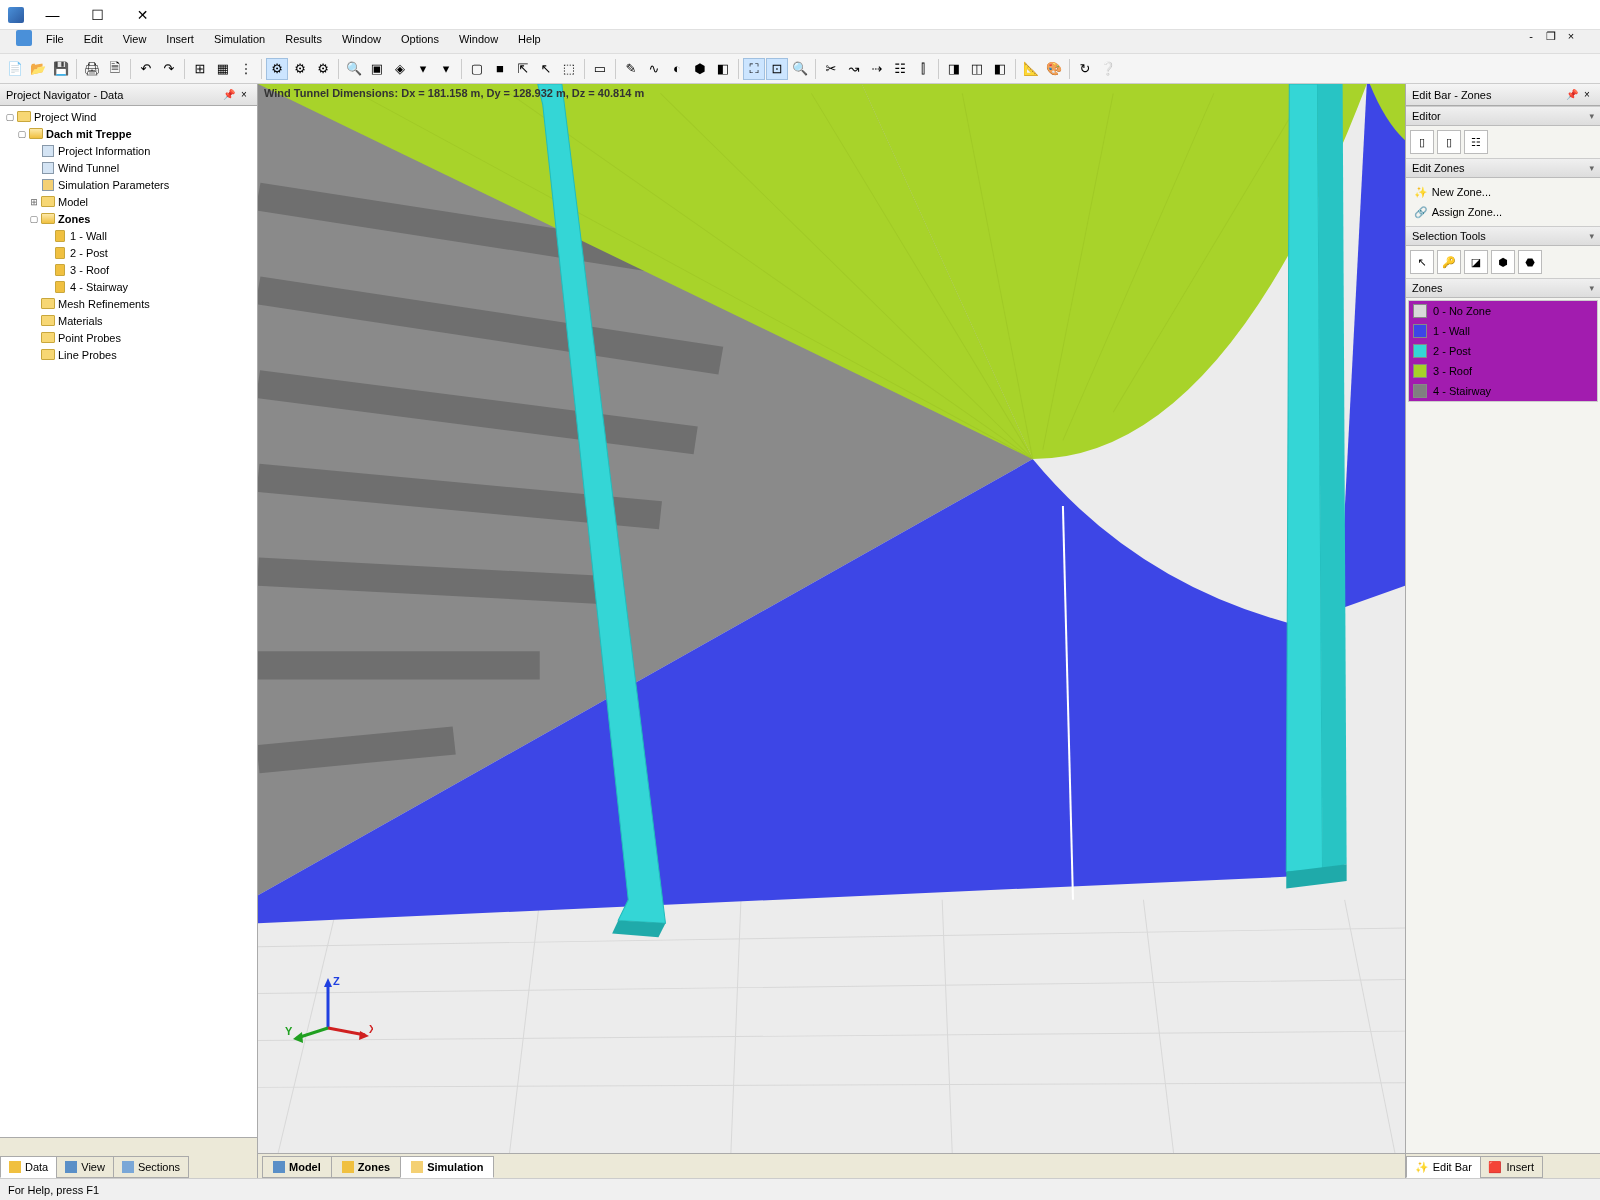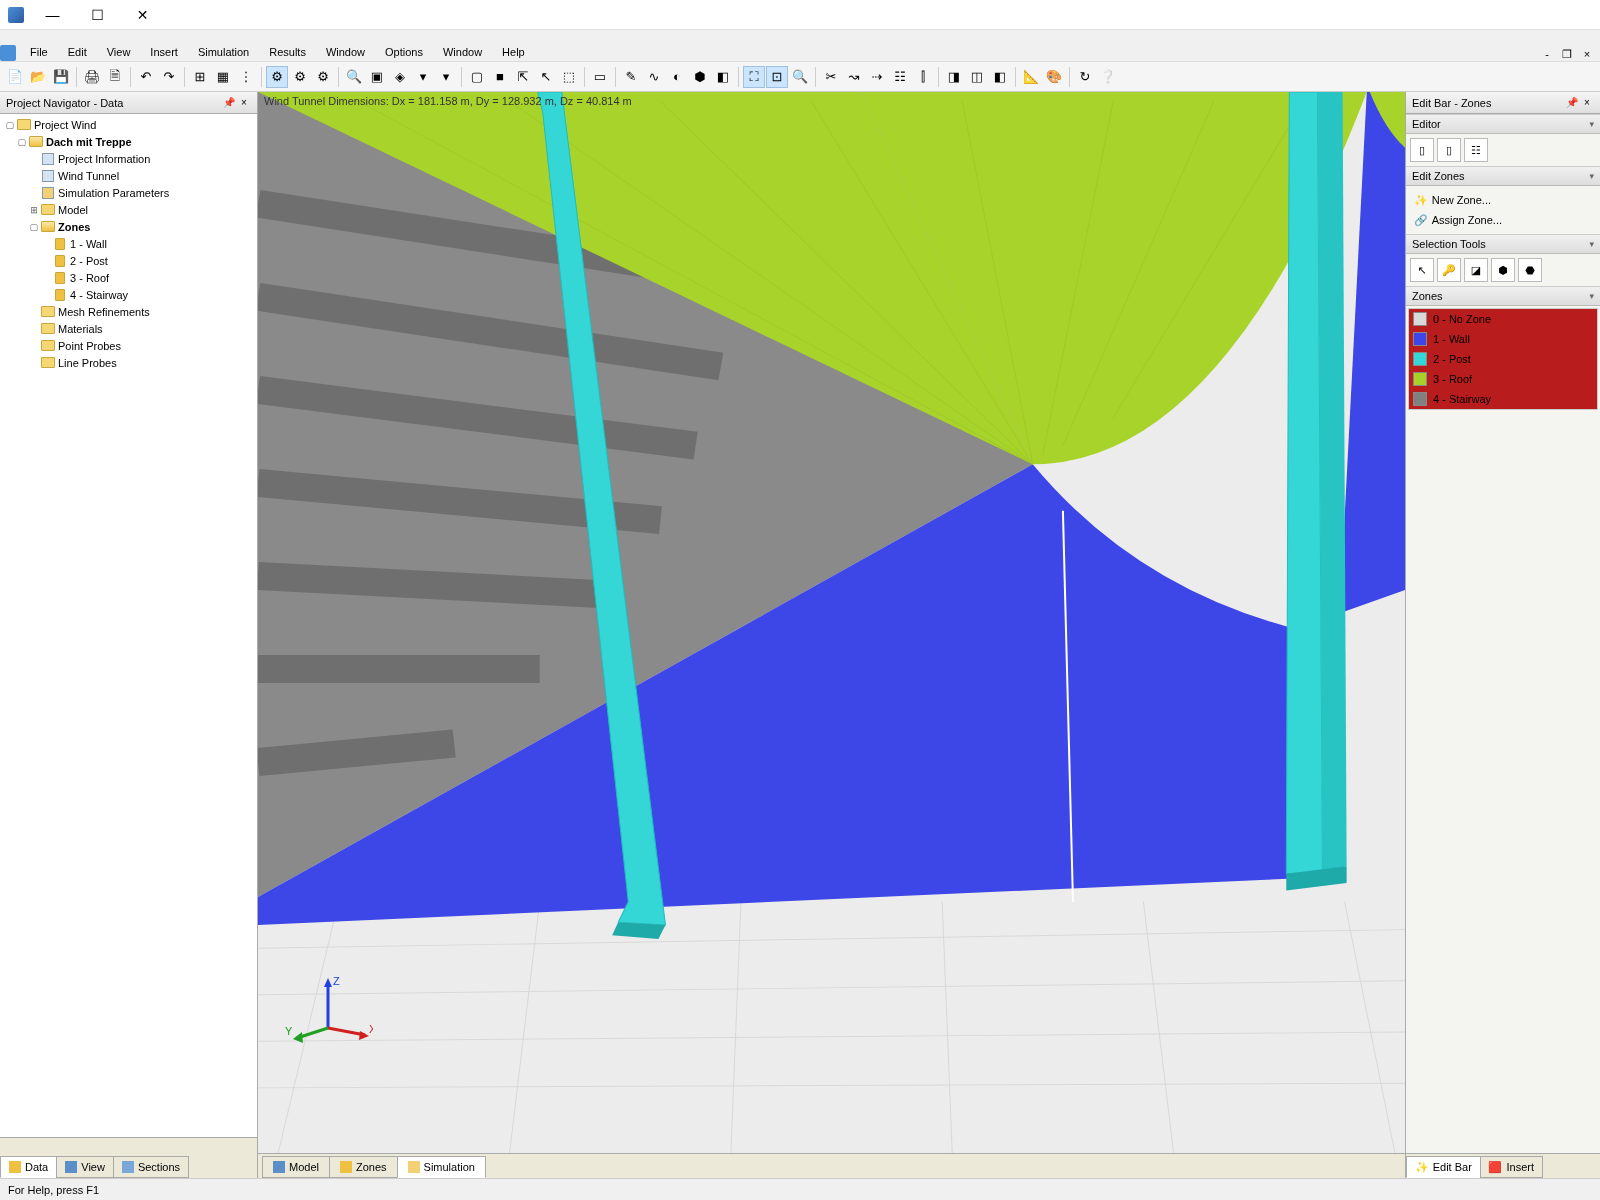--- a/index.html
+++ b/index.html
@@ -1,21 +1,21 @@
 <!DOCTYPE html>
 <html><head>
 <meta charset="utf-8">
 <style>
 * { box-sizing: border-box; margin: 0; padding: 0; font-family: Tahoma, Arial, sans-serif; font-size: 11px; }
 body { background: #fff; width: 1600px; height: 1200px; overflow: hidden; display: flex; flex-direction: column; }
 .titlebar { height: 30px; background: #fff; display: flex; align-items: center; padding: 0 8px; border-bottom: 1px solid #e0e0e0; }
 .titlebar .app-icon { width: 16px; height: 16px; background: linear-gradient(135deg,#4a90d9,#2c5aa0); margin-right: 6px; border-radius: 2px; }
 .titlebar .title { flex: 1; font-size: 12px; }
 .titlebar .win-btn { width: 45px; height: 28px; display: flex; align-items: center; justify-content: center; font-size: 14px; cursor: default; }
-.menubar { height: 32px; background: #f0f0f0; display: flex; align-items: flex-end; padding: 0 0; border-bottom: 1px solid #ddd; }
+.menubar { height: 24px; background: #f0f0f0; display: flex; align-items: flex-start; padding: 0 16px; border-bottom: 1px solid #ddd; }
 .menubar .mdi-icon { width: 16px; height: 16px; background:#4a90d9; margin-right:4px; border-radius:2px;}
 .menubar .menu-item { padding: 3px 10px; cursor: default; }
 .menubar .mdi-ctrl { margin-left:auto; display:flex; gap:2px; padding-right:4px;}
 .menubar .mdi-ctrl span { width:18px; text-align:center; cursor:default;}
 .toolbar { height: 30px; background: #f5f5f5; border-bottom: 1px solid #ccc; display: flex; align-items: center; padding: 2px 4px; gap: 1px; }
 .toolbar .tb-btn { width: 22px; height: 22px; display:flex; align-items:center; justify-content:center; border:1px solid transparent; cursor:default; font-size:13px;}
 .toolbar .tb-btn.active { border:1px solid #a0c0e0; background:#cce5ff;}
 .toolbar .sep { width:1px; height:20px; background:#ccc; margin:0 3px;}
 .content { flex:1; display:flex; min-height:0;}
 .left-panel { width:258px; background:#fff; border-right:1px solid #aaa; display:flex; flex-direction:column;}
@@ -29,35 +29,35 @@
 .tree .icon { width:16px; height:14px; display:inline-flex; align-items:center; justify-content:center; margin-right:2px;}
 .tree .folder { width:14px; height:11px; background:#f7d774; border:1px solid #c9a73c; border-radius:1px;}
 .tree .folder.open { background:linear-gradient(#fde9a8,#f0c040);}
 .tree .leaf-icon { width:12px; height:12px; background:#c0d0e0; border:1px solid #8899aa;}
 .tree .zone-icon { width:10px; height:12px; background:#f0c040; border:1px solid #c9a73c; border-radius:1px;}
 .tree .bold { font-weight:bold;}
 .left-tabs { height:41px; background:#ece9d8; border-top:1px solid #aaa; display:flex; align-items:flex-end;}
 .left-tabs .tab { height:22px; padding:0 8px; display:flex; align-items:center; gap:4px; border:1px solid #aaa; background:#ece9d8; margin-right:-1px; cursor:default; font-size:11px;}
 .left-tabs .tab.active { background:#fff; border-bottom:1px solid #fff;}
 .left-tabs .tab .ti { width:12px; height:12px; background:#5a8fc7;}
-.viewport-wrap { flex:1; display:flex; flex-direction:column; min-width:0;}
+.viewport-wrap { flex:1; display:flex; flex-direction:column; min-width:0;font-weight:bold;}
 .viewport { flex:1; position:relative; background:#e8e8e8; overflow:hidden;}
 .viewport .dim-text { position:absolute; top:3px; left:6px; font-size:11px; color:#333; z-index:10;}
 .bottom-tabs { height:25px; background:#ece9d8; border-top:1px solid #aaa; display:flex; align-items:flex-end; padding-left:4px;}
 .bottom-tabs .tab { height:22px; padding:0 10px; display:flex; align-items:center; gap:4px; border:1px solid #aaa; background:#ece9d8; margin-right:-1px; cursor:default; font-size:11px;}
 .bottom-tabs .tab.active { background:#fff; border-bottom:1px solid #fff;}
 .bottom-tabs .tab .ti { width:12px; height:12px;}
 .right-panel { width:195px; background:#f4f4f0; border-left:1px solid #aaa; display:flex; flex-direction:column;}
 .section-header { height:20px; background:linear-gradient(#f0f0f0,#ddd); border-top:1px solid #ccc; border-bottom:1px solid #bbb; display:flex; align-items:center; padding:0 6px; font-size:11px;}
 .section-header .chev { margin-left:auto; font-size:9px; color:#666;}
 .section-body { padding:4px; background:#f4f4f0;}
 .btn-row { display:flex; gap:3px;}
 .sq-btn { width:24px; height:24px; border:1px solid #bbb; background:#fff; display:flex; align-items:center; justify-content:center; cursor:default;}
 .edit-list .item { height:20px; display:flex; align-items:center; padding:0 4px; gap:4px; cursor:default;}
-.zone-list { background:#b91c1c; border:1px solid #ccc;}
+.zone-list { background:#a21caf; border:1px solid #ccc;}
 .zone-list .zrow { height:20px; display:flex; align-items:center; padding:0 4px; gap:6px; cursor:default;}
 .zone-list .swatch { width:14px; height:14px; border:1px solid #888;}
 .right-tabs { margin-top:auto; height:25px; background:#ece9d8; border-top:1px solid #aaa; display:flex; align-items:flex-end;}
 .right-tabs .tab { height:22px; padding:0 8px; display:flex; align-items:center; gap:4px; border:1px solid #aaa; background:#ece9d8; margin-right:-1px; cursor:default; font-size:11px;}
 .right-tabs .tab.active { background:#fff; border-bottom:1px solid #fff;}
 .statusbar { height:22px; background:#f0f0f0; border-top:1px solid #ccc; display:flex; align-items:center; padding:0 8px; font-size:11px;}
 .axis { position:absolute; left:25px; bottom:90px; z-index:10;}
 svg.scene { position:absolute; inset:0; width:100%; height:100%;}
 </style>
 </head>

